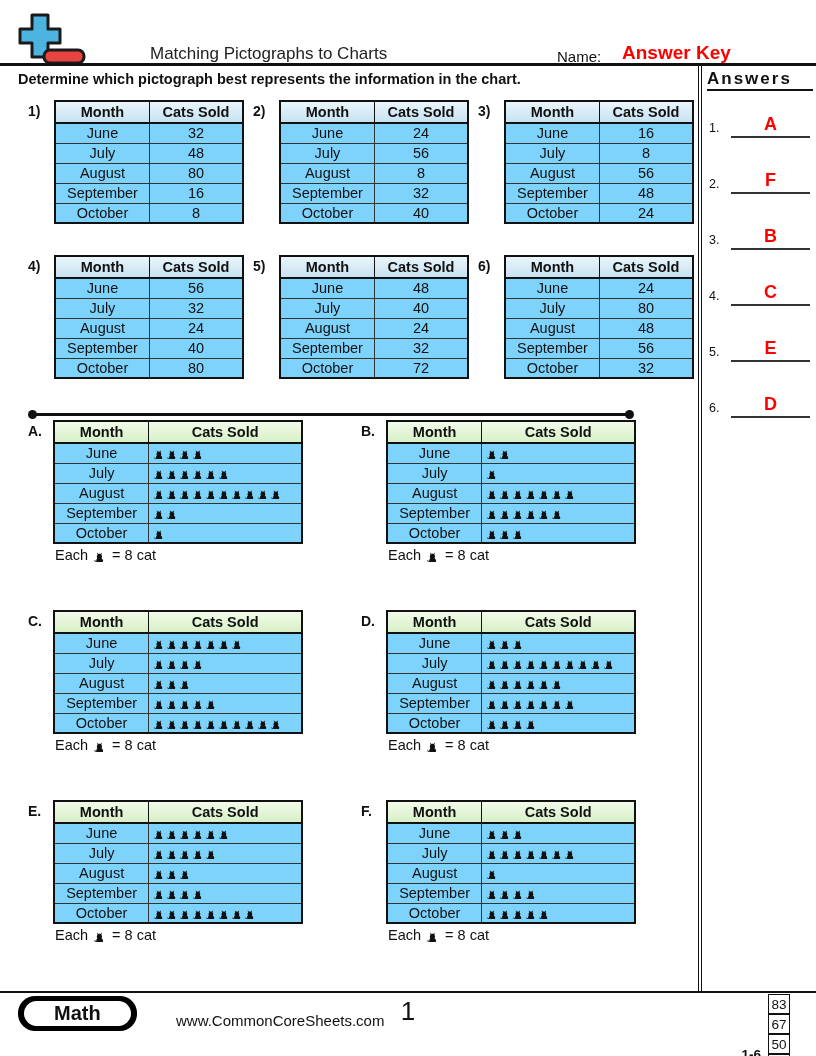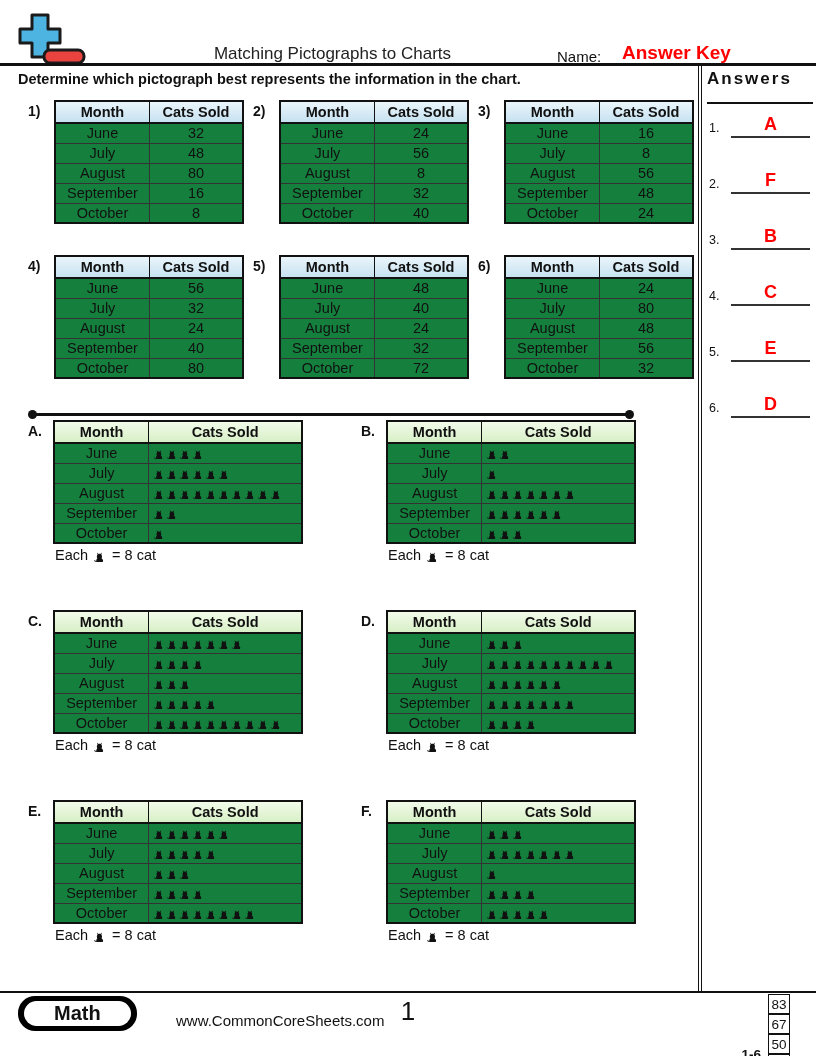--- a/index.html
+++ b/index.html
@@ -2,45 +2,45 @@
 <html><head>
 <meta charset="utf-8">
 <style>
   * { margin:0; padding:0; box-sizing:border-box; }
   html,body { background:#fff; }
   body { font-family:"Liberation Sans", sans-serif; color:#111; }
   .page { position:relative; width:816px; height:1056px; background:#fff; overflow:hidden; }
 
   
   .logo { position:absolute; left:14px; top:12px; }
-  .page-title { position:absolute; left:150px; top:44px; width:365px; text-align:center;
+  .page-title { position:absolute; left:150px; top:44px; width:365px; text-align:left;
     font-size:17px; color:#222; }
   .name-label { position:absolute; left:557px; top:48px; font-size:15px; }
   .name-value { position:absolute; left:622px; top:42px; font-size:19px; font-weight:bold; color:#ff0000; }
   .rule-top { position:absolute; left:0; top:63px; width:816px; height:3px; background:#111; }
   .instruction { position:absolute; left:18px; top:71px; width:672px; font-size:14.5px; font-weight:bold; }
 
   
   .vert-divider { position:absolute; left:698px; top:66px; height:925px; width:4px;
     border-left:1.5px solid #111; border-right:1.5px solid #111; }
   .answers-panel { position:absolute; left:704px; top:0; width:112px; }
   .answers-title { position:absolute; left:3px; top:69px; width:106px; font-size:17px; font-weight:bold;
-    letter-spacing:2px; border-bottom:2px solid #111; padding-bottom:13px; }
+    letter-spacing:2px; border-bottom:2px solid #111; padding-bottom:0; }
   .answers-list { position:absolute; left:2px; top:82px; width:104px; }
   .answer-item { height:56px; display:flex; align-items:flex-end; gap:6px; padding-left:3px; }
   .answer-num { font-size:12.5px; padding-bottom:3px; width:16px; }
   .answer-blank { flex:1; text-align:center; border-bottom:2px solid #333; padding-bottom:3px;
     font-size:18px; font-weight:bold; color:#ff0000; line-height:1; }
 
   
   .charts-row { position:absolute; left:28px; display:flex; gap:9px; }
   .charts-row.r1 { top:100px; } .charts-row.r2 { top:255px; }
   .block-label { width:26px; font-size:14px; font-weight:bold; padding-top:3px; }
   .chart-block, .picto-block { display:flex; align-items:flex-start; }
-  table.data-table { border-collapse:collapse; border:2px solid #111; background:#15803d; }
+  table.data-table { border-collapse:collapse; border:2px solid #111; background:#7dd3fc; }
   table.chart-table { width:190px; }
   .data-table th { border:1.5px solid #111; border-bottom:2px solid #111; height:22px;
     font-size:14.5px; font-weight:bold; text-align:center; }
   .chart-table th { background:linear-gradient(180deg,#eaf5fb 0%,#c7e2f1 100%); }
   .data-table td { border:1px solid #333; height:20px; font-size:14.5px; text-align:center; }
   .chart-table td { width:95px; }
 
   
   .picto-row { position:absolute; left:28px; display:flex; gap:58px; }
   .picto-row.r1 { top:420px; } .picto-row.r2 { top:610px; } .picto-row.r3 { top:800px; }

